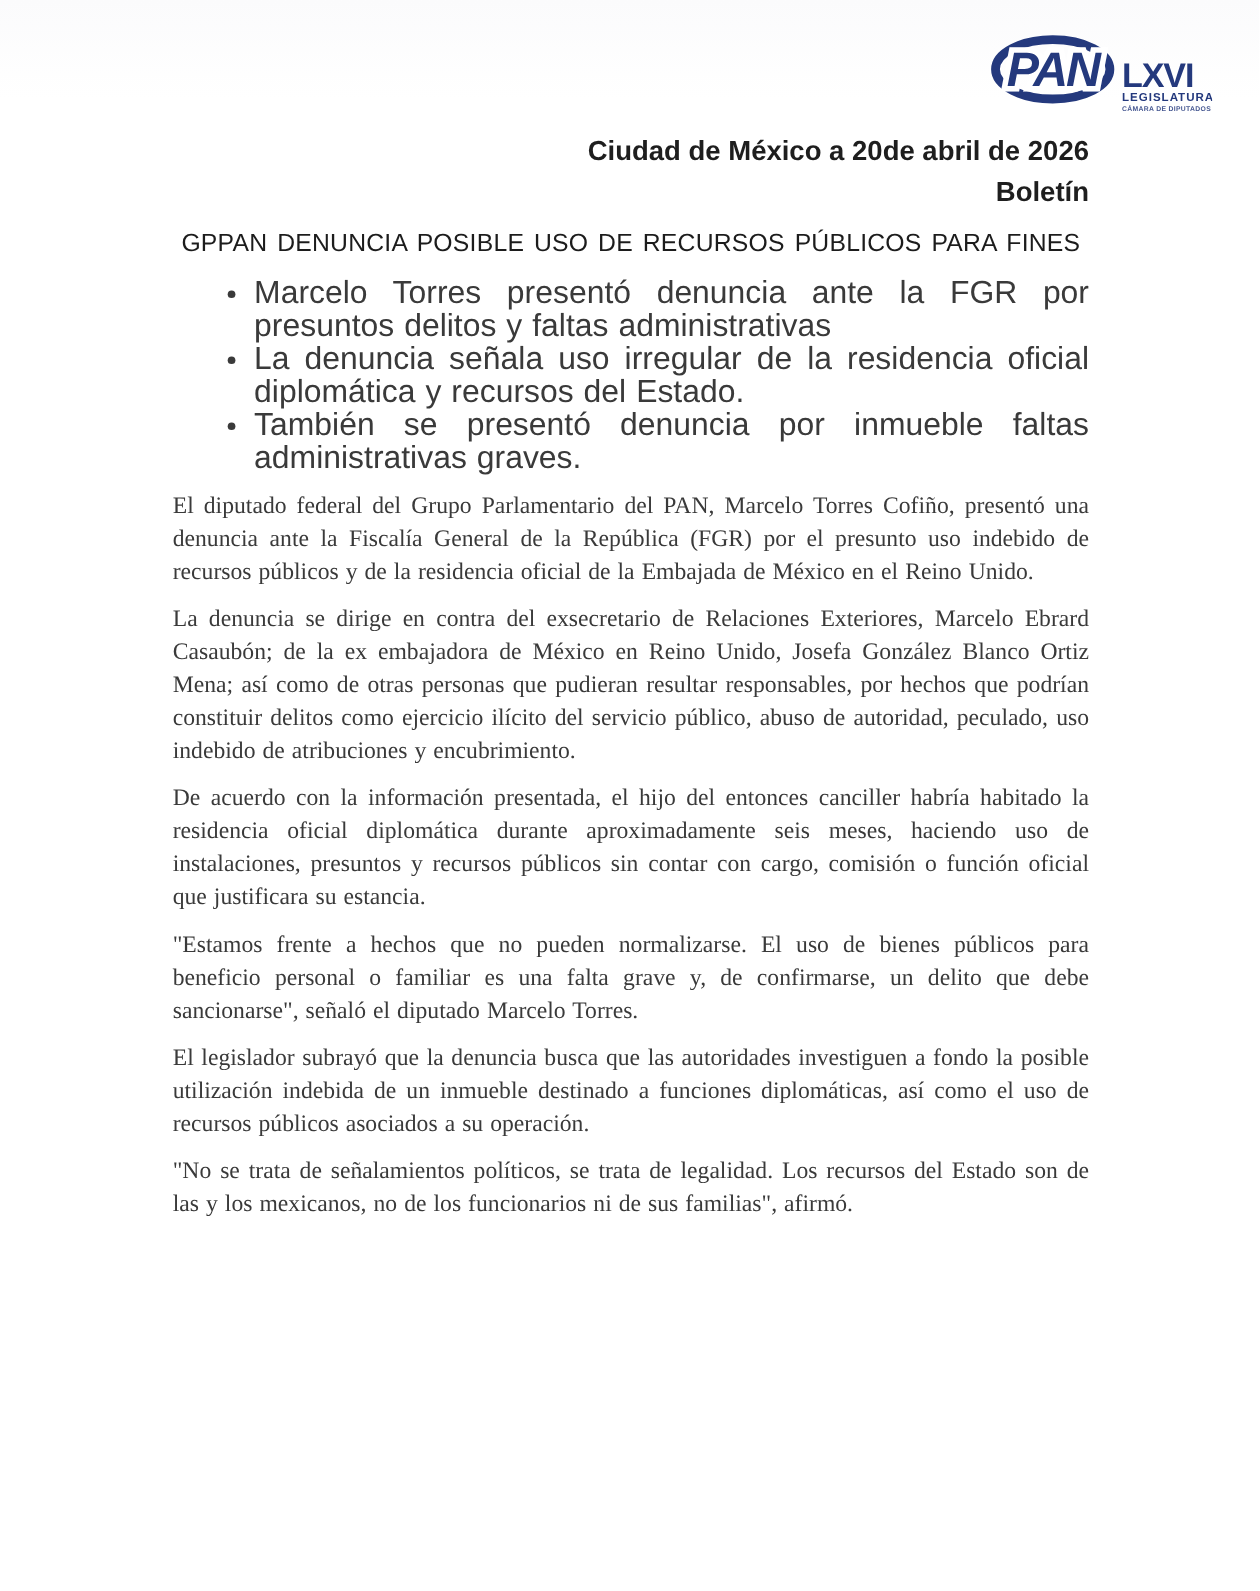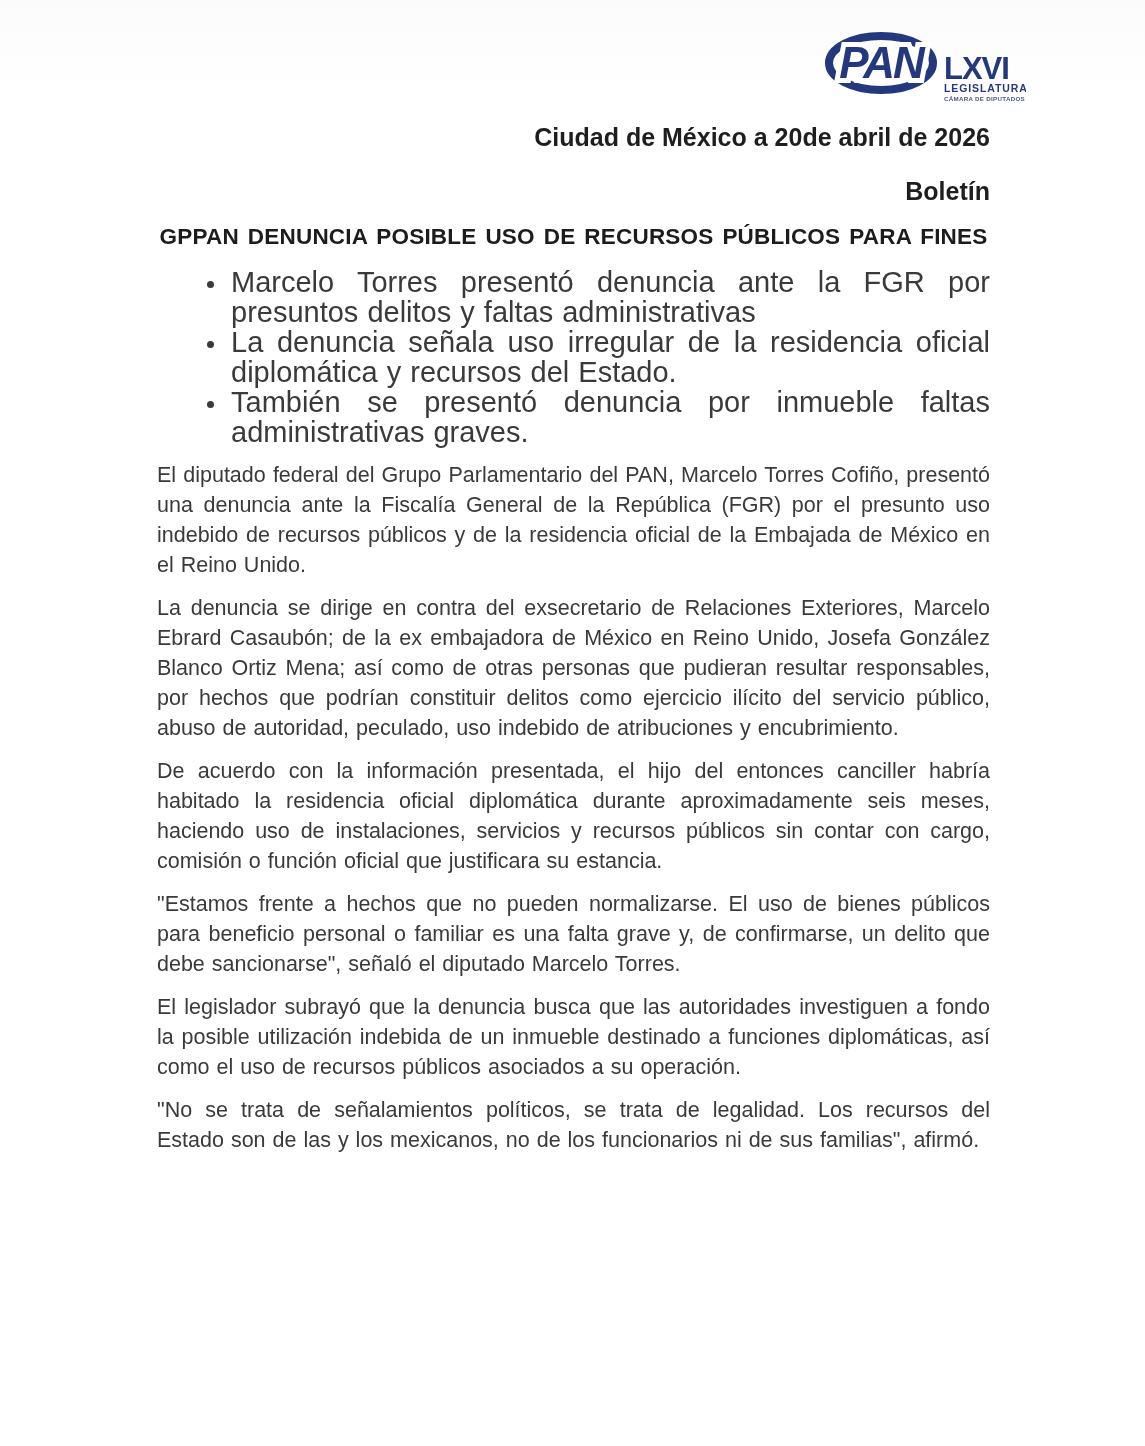--- a/index.html
+++ b/index.html
@@ -9,52 +9,52 @@
     width: 1145px;
     height: 1446px;
     background: linear-gradient(180deg, #fbfbfc 0px, #ffffff 90px);
     font-family: "Liberation Sans", sans-serif;
     overflow: hidden;
   }
 
   .logo {
     position: absolute;
     top: 20px;
-    left: 824px;
+    left: 900px;
     width: 202px;
     height: 88px;
   }
 
   .content {
     padding: 0 155px 0 157px;
   }
 
   .dateline {
     padding-top: 120px;
     text-align: right;
     font-size: 25px;
     font-weight: bold;
     line-height: 34px;
     color: #1e1e1e;
   }
 
   .bulletin {
-    margin-top: 20px;
+    margin-top: 4px;
     text-align: right;
     font-size: 25px;
     font-weight: bold;
     line-height: 34px;
     color: #1e1e1e;
   }
 
   .title {
     margin: 12px 0 0 0;
     text-align: center;
     font-size: 22.5px;
-    font-weight: bold;
+    font-weight: normal;
     line-height: 33px;
     color: #1c1c1c;
     word-spacing: 2.5px;
     letter-spacing: 0.2px;
   }
   .title .title-line { display: block; }
 
   ul.bullets {
     margin: 14px 0 0 0;
     padding: 0 0 0 71px;
@@ -72,20 +72,21 @@
     font-size: 0.8em;
   }
 
   p.body-paragraph {
     margin: 13px 0 0 0;
     font-size: 21.5px;
     line-height: 30px;
     text-align: justify;
     color: #3a3a3a;
     word-spacing: 1px;
+    font-family: Liberation Serif, serif;
   }
 </style>
 </head>
 <body>
 
 <div class="page">
 
   <div class="logo">
     <svg width="202" height="88" viewBox="0 0 202 88">
       <ellipse cx="57" cy="43" rx="52" ry="27" fill="none" stroke="#24397d" stroke-width="8"></ellipse>
@@ -107,20 +108,20 @@
     </h1>
 
     <ul class="bullets">
       <li>Marcelo Torres presentó denuncia ante la FGR por presuntos delitos y faltas administrativas</li>
       <li>La denuncia señala uso irregular de la residencia oficial diplomática y recursos del Estado.</li>
       <li>También se presentó denuncia por inmueble faltas administrativas graves.</li>
     </ul>
 
     <p class="body-paragraph">El diputado federal del Grupo Parlamentario del PAN, Marcelo Torres Cofiño, presentó una denuncia ante la Fiscalía General de la República (FGR) por el presunto uso indebido de recursos públicos y de la residencia oficial de la Embajada de México en el Reino Unido.</p>
     <p class="body-paragraph">La denuncia se dirige en contra del exsecretario de Relaciones Exteriores, Marcelo Ebrard Casaubón; de la ex embajadora de México en Reino Unido, Josefa González Blanco Ortiz Mena; así como de otras personas que pudieran resultar responsables, por hechos que podrían constituir delitos como ejercicio ilícito del servicio público, abuso de autoridad, peculado, uso indebido de atribuciones y encubrimiento.</p>
-    <p class="body-paragraph">De acuerdo con la información presentada, el hijo del entonces canciller habría habitado la residencia oficial diplomática durante aproximadamente seis meses, haciendo uso de instalaciones, servicios y recursos públicos sin contar con cargo, comisión o función oficial que justificara su estancia.</p>
+    <p class="body-paragraph">De acuerdo con la información presentada, el hijo del entonces canciller habría habitado la residencia oficial diplomática durante aproximadamente seis meses, haciendo uso de instalaciones, presuntos y recursos públicos sin contar con cargo, comisión o función oficial que justificara su estancia.</p>
     <p class="body-paragraph">"Estamos frente a hechos que no pueden normalizarse. El uso de bienes públicos para beneficio personal o familiar es una falta grave y, de confirmarse, un delito que debe sancionarse", señaló el diputado Marcelo Torres.</p>
     <p class="body-paragraph">El legislador subrayó que la denuncia busca que las autoridades investiguen a fondo la posible utilización indebida de un inmueble destinado a funciones diplomáticas, así como el uso de recursos públicos asociados a su operación.</p>
     <p class="body-paragraph">"No se trata de señalamientos políticos, se trata de legalidad. Los recursos del Estado son de las y los mexicanos, no de los funcionarios ni de sus familias", afirmó.</p>
 
   </div>
 
 </div>
 
 </body></html>

